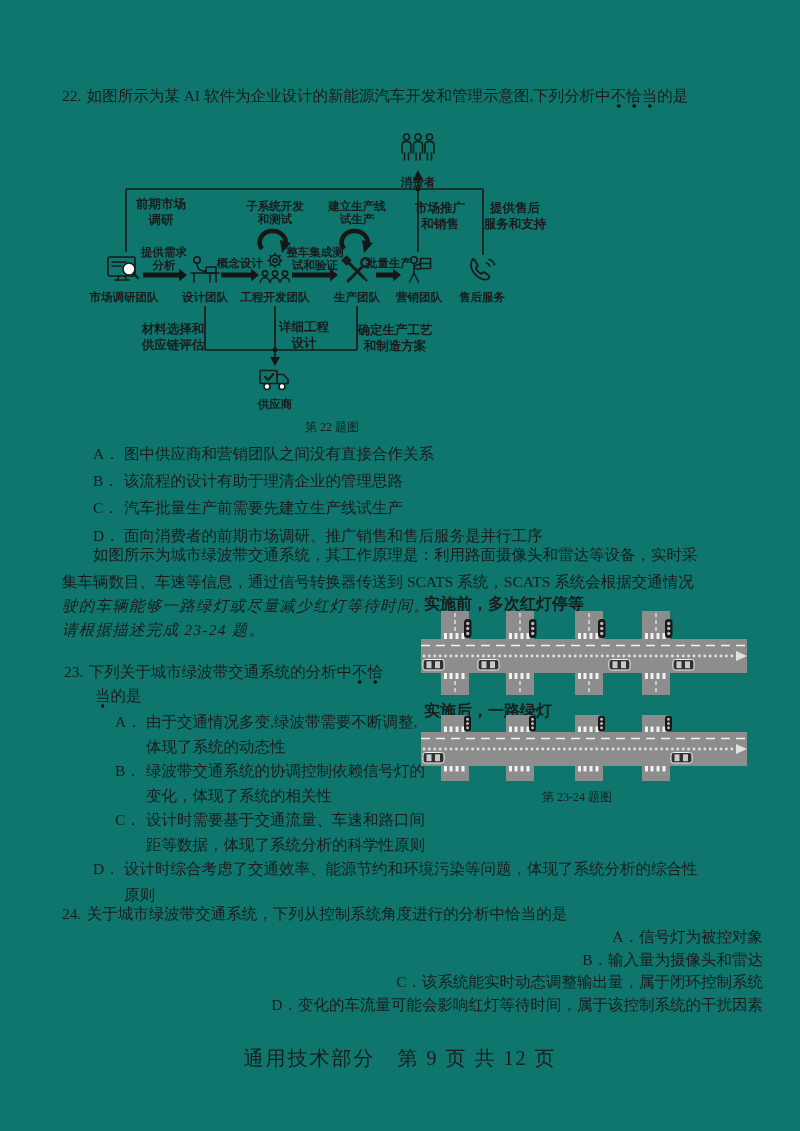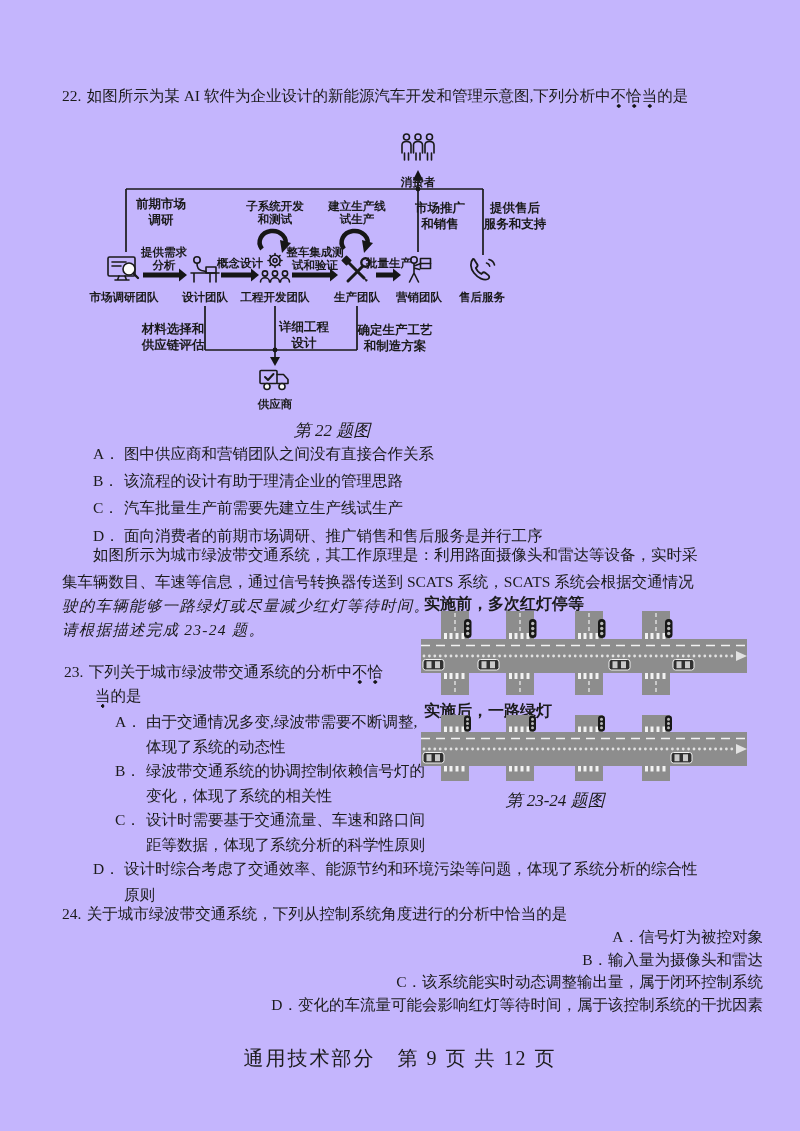--- a/index.html
+++ b/index.html
@@ -1,34 +1,34 @@
 <!DOCTYPE html>
 <html><head>
 <meta charset="utf-8">
 <style>
   html,body{margin:0;padding:0;}
   body{background:#e8e8e6;}
   .page{
     position:relative;width:800px;height:1131px;margin:0 auto;
-    background:#c4b5fd;color:#1b1b1b;overflow:hidden;
+    background:#0f766e;color:#1b1b1b;overflow:hidden;
     font-family:"Liberation Serif","DejaVu Serif",serif;
     font-size:15.5px;line-height:1.55;
   }
   .abs{position:absolute;}
   .nowrap{white-space:nowrap;}
   .qnum{margin-right:0.35em;}
   .optlabel{display:inline-block;width:2em;}
   .emph{
     background-image:radial-gradient(circle,#141414 1.5px,transparent 1.9px);
     background-size:1em 6px;background-repeat:repeat-x;
     background-position:0 100%;padding-bottom:5px;
   }
   .kai{font-style:italic;letter-spacing:0.08em;}
   .figlabel{font-family:"Liberation Sans","DejaVu Sans",sans-serif;font-weight:700;font-size:16px;}
-  .caption{font-size:17px;font-style:italic;}
+  .caption{font-size:12px;}
   .hang{padding-left:2em;text-indent:-2em;}
   .hang .optlabel{text-indent:0;}
   svg text{
     font-family:"Liberation Sans","DejaVu Sans",sans-serif;
     font-weight:700;fill:#1a1a1a;
   }
   .ic{stroke:#1a1a1a;stroke-width:1.6;fill:none;stroke-linecap:round;stroke-linejoin:round;}
   .fl-line{stroke:#1a1a1a;stroke-width:1.7;fill:none;}
   .fl-thick{fill:#161616;}
   .fl-loop{stroke:#161616;stroke-width:4.5;fill:none;}
@@ -293,21 +293,21 @@
         <use href="#r2light" x="108" y="0.5"></use>
         <use href="#r2light" x="177" y="0.5"></use>
         <use href="#r2light" x="244" y="0.5"></use>
     </g>
     <g>
       <use href="#r2car" x="2" y="37.5"></use>
         <use href="#r2car" x="250" y="37.5"></use>
     </g>
   </svg>
 
-  <div class="abs caption" style="left:480px;top:788px;width:150px;text-align:center;">第 23-24 题图</div>
+  <div class="abs caption" style="left:502px;top:788px;width:150px;text-align:center;">第 23-24 题图</div>
 
   <div class="abs nowrap" style="left:64px;top:660px;width:360px;">
     <span class="qnum">23.</span><span>下列关于城市绿波带交通系统的分析中</span><span class="emph">不恰</span>
   </div>
   <div class="abs nowrap" style="left:95px;top:684px;">
     <span class="emph">当</span><span>的是</span>
   </div>
 
   <div class="abs" style="left:93px;top:710px;width:340px;line-height:24.6px;margin-left:22px;">
     <div class="nowrap hang"><span class="optlabel">A．</span><span>由于交通情况多变,绿波带需要不断调整,</span><br><span>体现了系统的动态性</span></div>

